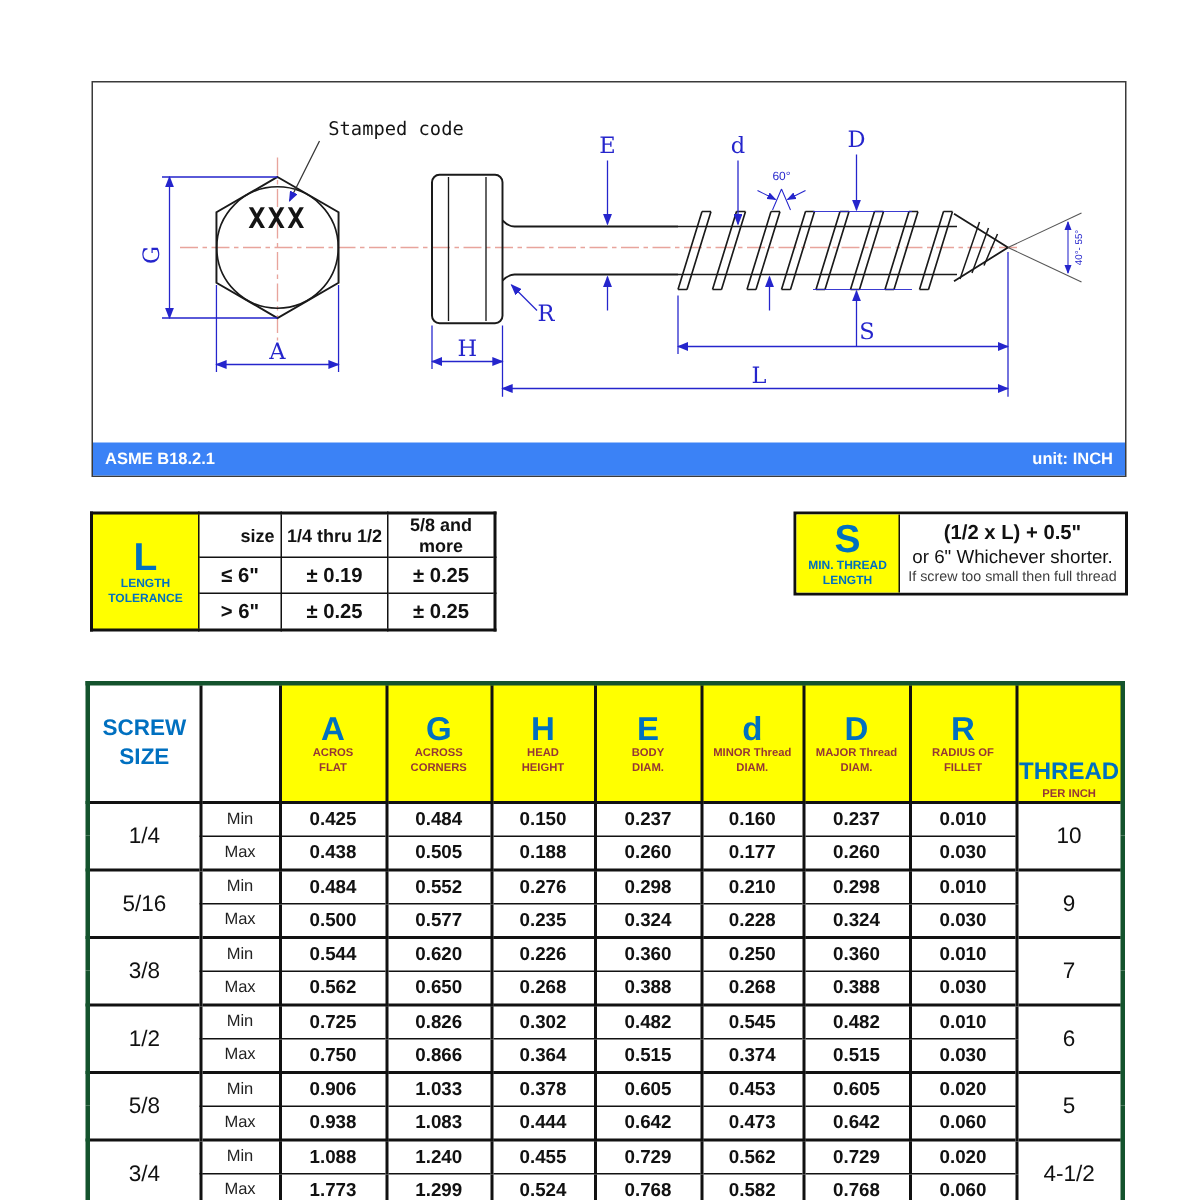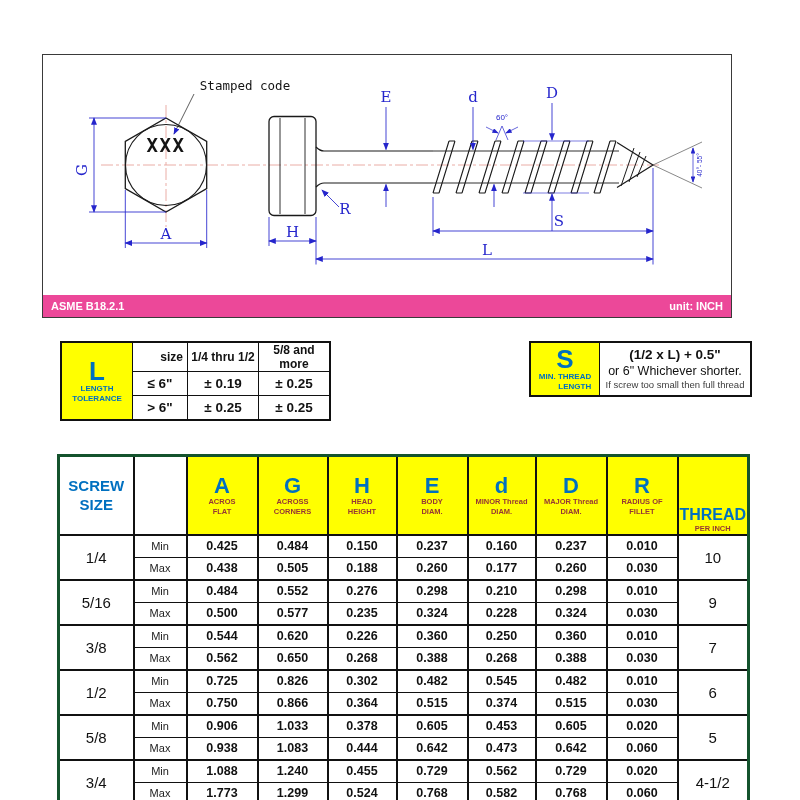--- a/index.html
+++ b/index.html
@@ -1,21 +1,21 @@
 <!DOCTYPE html>
 <html><head>
 <meta charset="utf-8">
 <style>
   html,body{margin:0;padding:0;background:#ffffff;}
   body{width:800px;height:800px;position:relative;font-family:"Liberation Sans",sans-serif;color:#111;overflow:hidden;}
 
   
-  .panel{position:absolute;left:42px;top:54px;width:688px;border:1.5px solid #3a3a3a;background:#fff;}
+  .panel{position:absolute;left:61px;top:54px;width:688px;border:1.5px solid #3a3a3a;background:#fff;}
   .panel svg{display:block;}
-  .titlebar{height:22px;background:#ec4899;color:#fff;display:flex;align-items:center;justify-content:space-between;
+  .titlebar{height:22px;background:#3b82f6;color:#fff;display:flex;align-items:center;justify-content:space-between;
             padding:0 8px;font-size:11px;font-weight:bold;}
 
   
   table{border-collapse:collapse;}
   .lt{position:absolute;left:60px;top:341px;border:2.5px solid #111;table-layout:fixed;}
   .lt td,.lt th{border:1.5px solid #111;text-align:center;height:23px;padding:0 2px;}
   .lt .sym{background:#FFFF00;width:66px;}
   .lt .c1{width:48px}.lt .c2{width:66px}.lt .c3{width:66px}
   .lt th{font-size:12px;font-weight:bold;}
   .lt th.rt{text-align:right;padding-right:4px;}
@@ -187,21 +187,21 @@
     <td class="v">&gt; 6"</td>
     <td class="v">± 0.25</td>
     <td class="v">± 0.25</td>
   </tr>
 </tbody>
   </table>
 
 <div class="sn">
   <div class="sym">
     <div class="sym-big">S</div>
-    <div class="sym-cap" style="text-align:right">
+    <div class="sym-cap" style="text-align:center">
       <div>MIN. THREAD</div>
       <div>LENGTH</div>
     </div>
   </div>
   <div class="body">
     <div class="f1">(1/2 x L) + 0.5"</div>
     <div class="f2">or 6" Whichever shorter.</div>
     <div class="f3">If screw too small then full thread</div>
   </div>
 </div>

